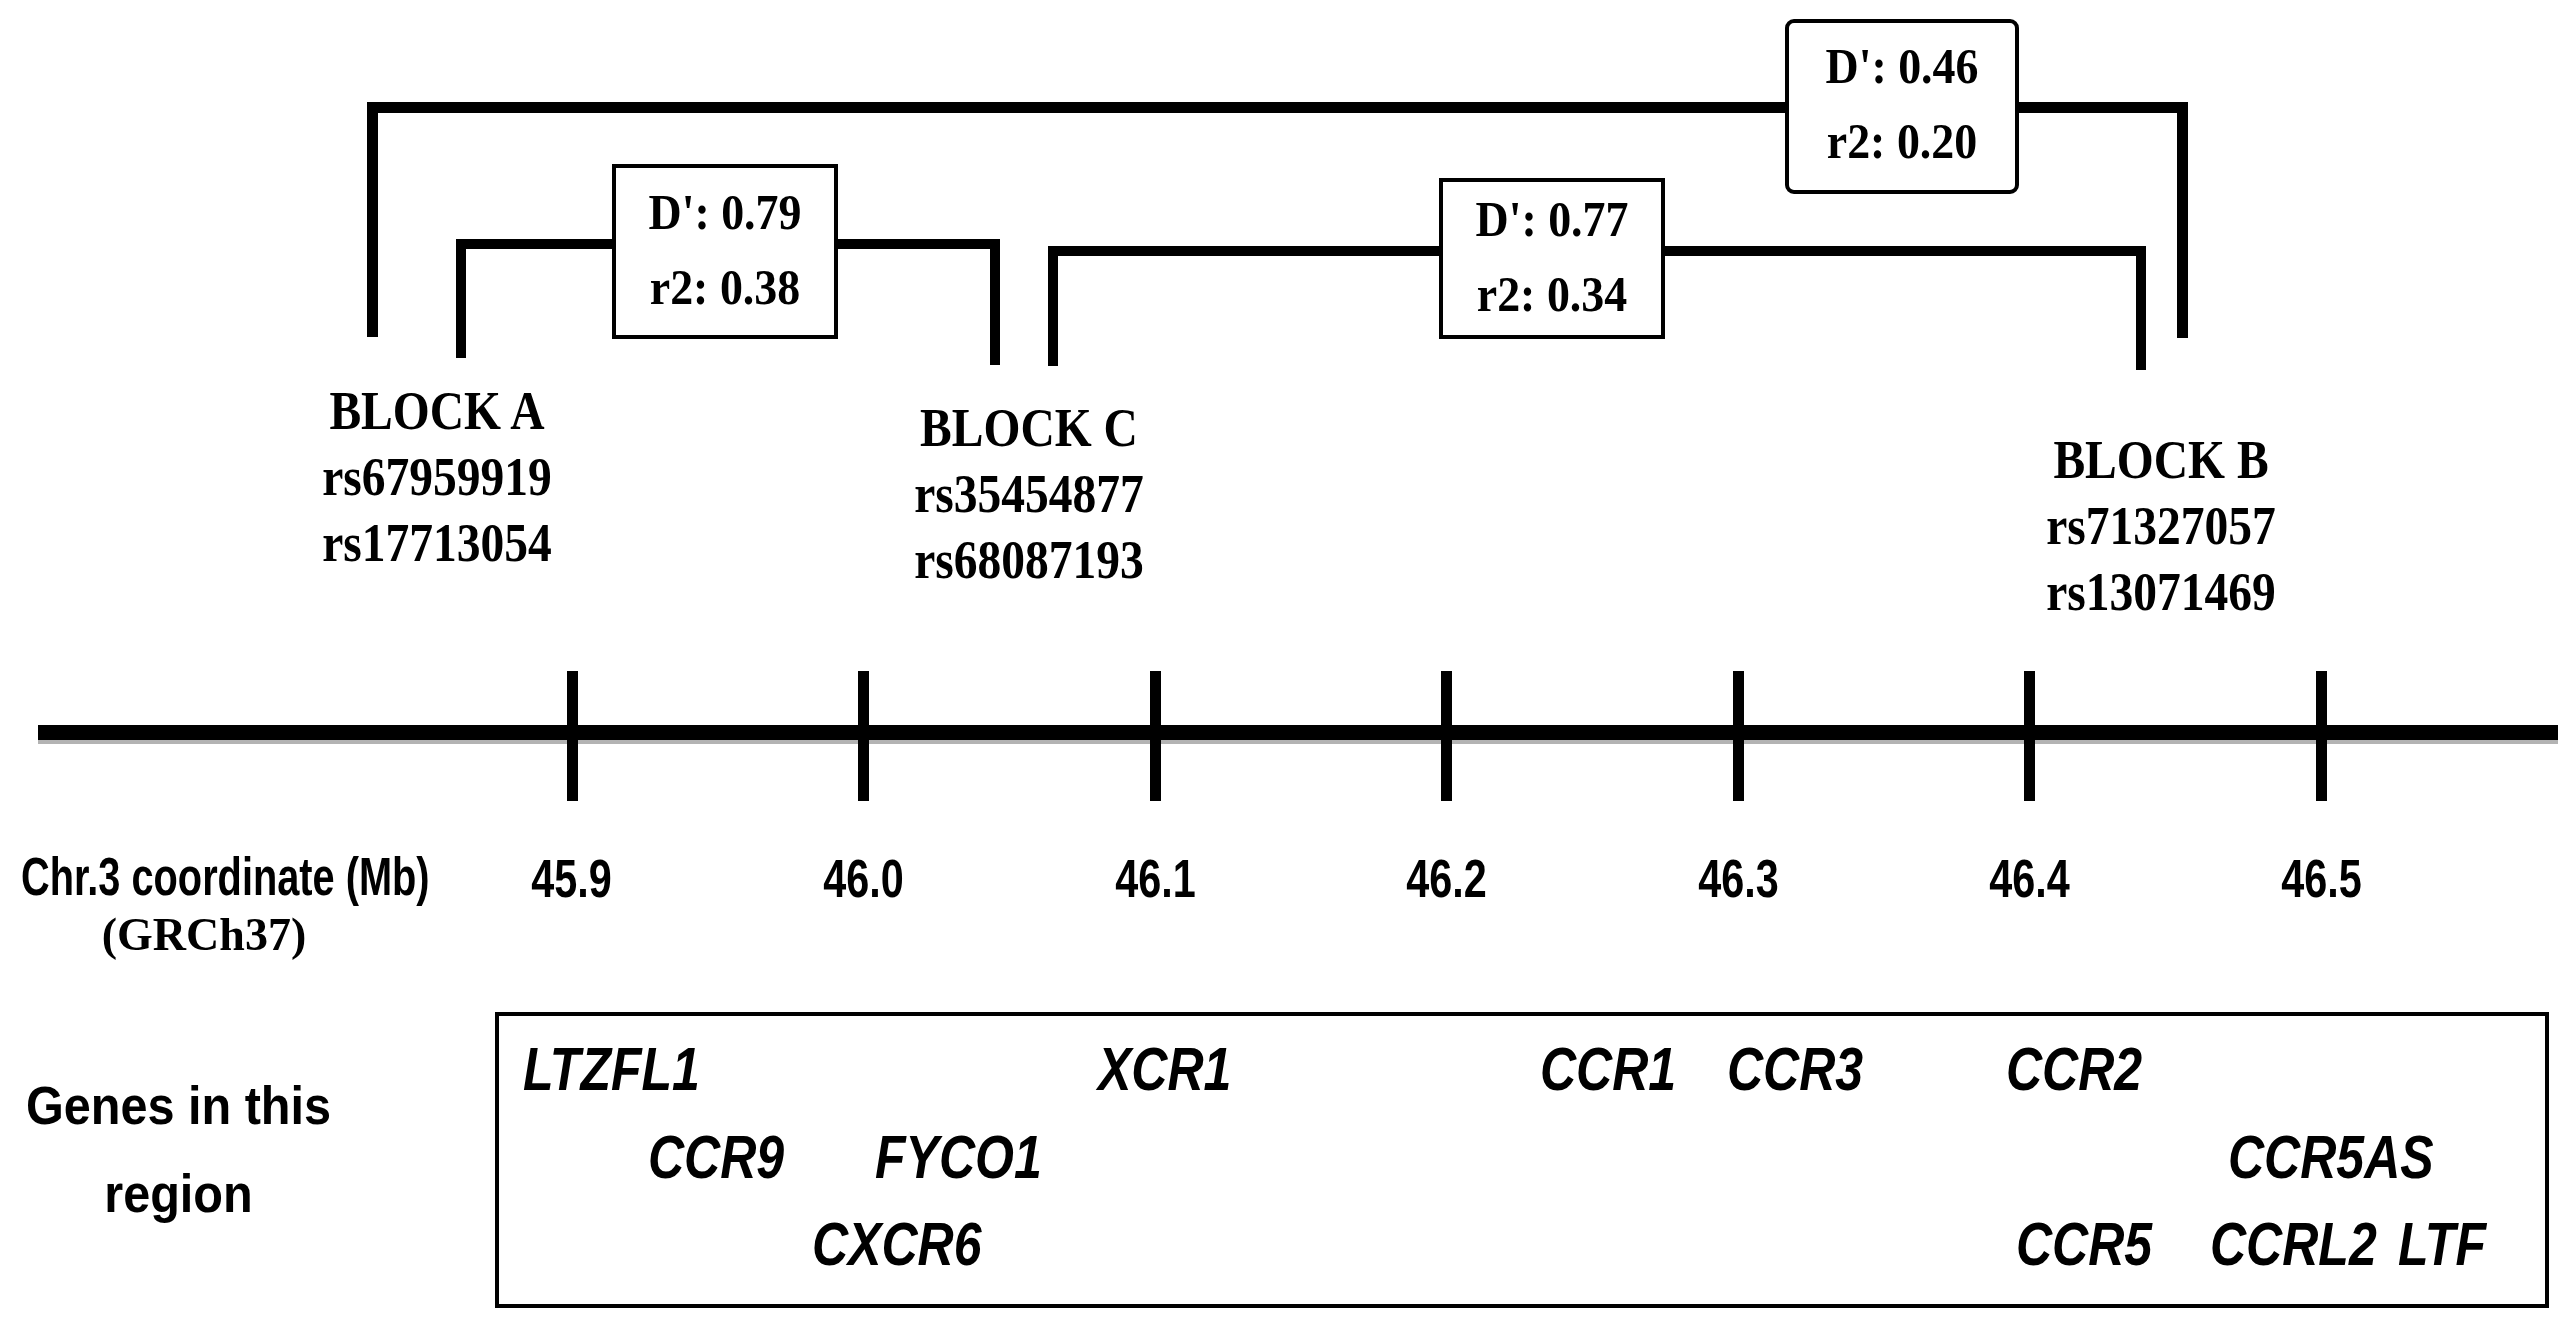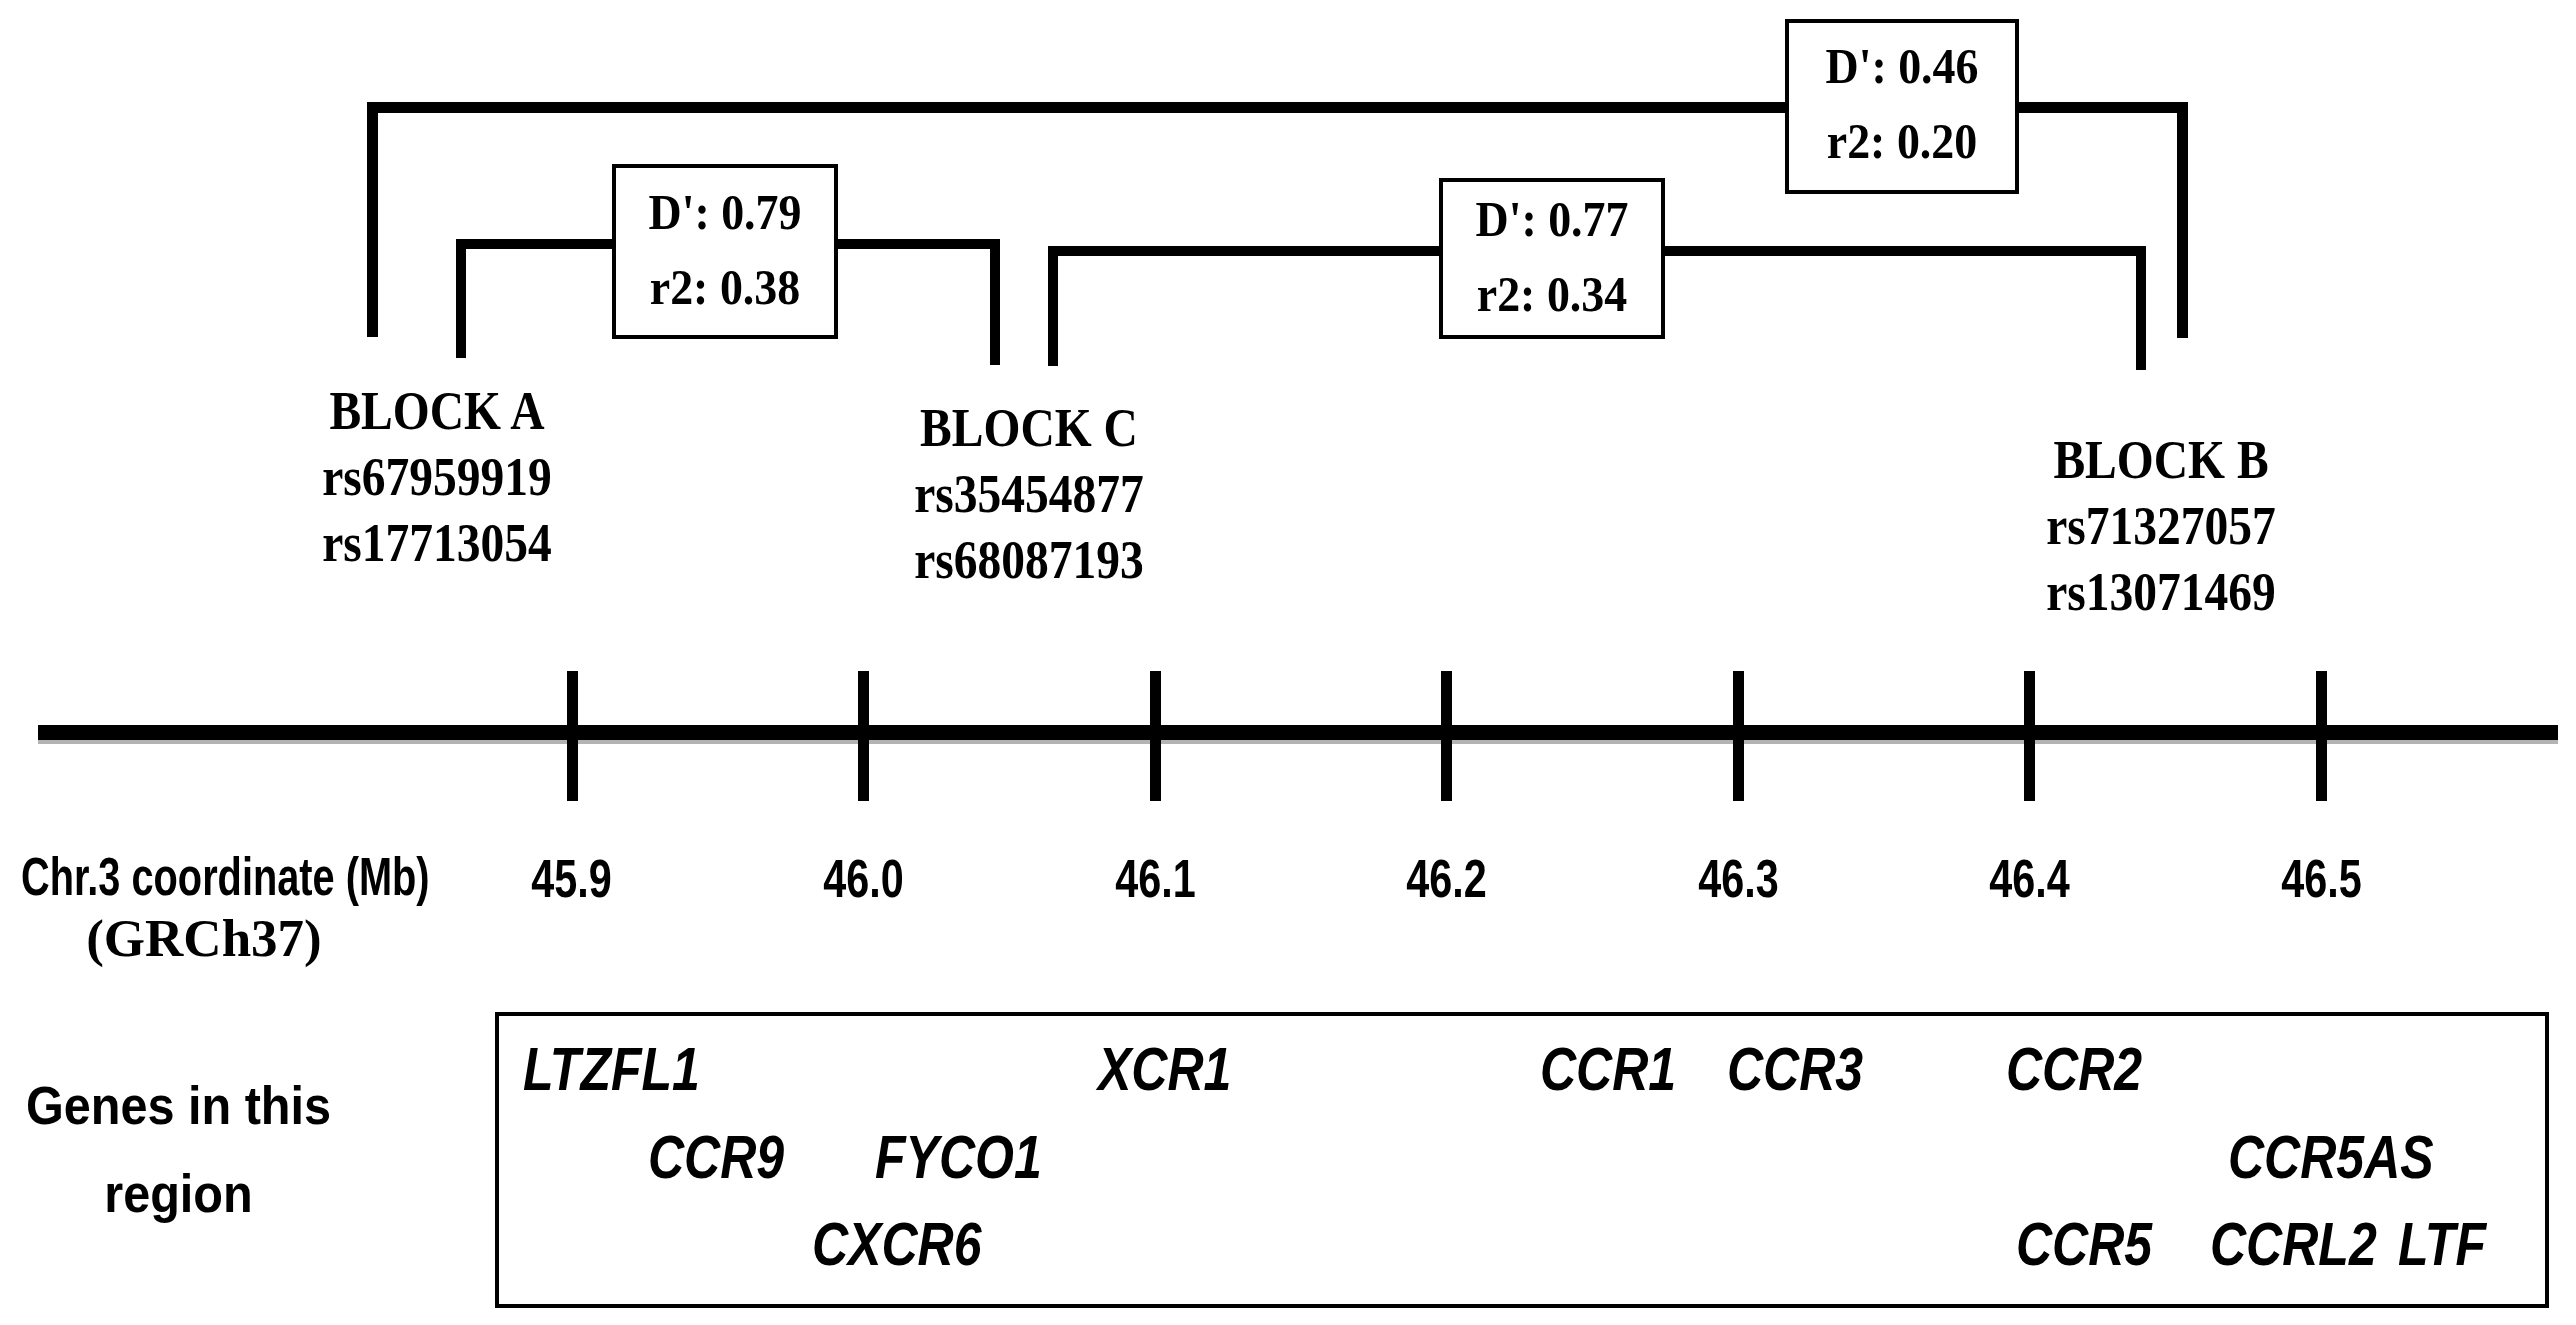--- a/index.html
+++ b/index.html
@@ -26,21 +26,21 @@
     font-family:"Liberation Sans","DejaVu Sans",sans-serif;
     font-weight:bold;font-size:53px;transform:scaleX(.78);transform-origin:center;white-space:nowrap;
   }
   .axis-caption1{
     position:absolute;left:21px;top:846px;
     font-family:"Liberation Sans","DejaVu Sans",sans-serif;
     font-weight:bold;font-size:53px;transform:scaleX(.75);transform-origin:left;white-space:nowrap;
   }
   .axis-caption2{
     position:absolute;left:47px;top:908px;width:314px;text-align:center;
-    font-weight:bold;font-size:53px;white-space:nowrap;
+    font-weight:bold;font-size:46px;white-space:nowrap;
   }
 
   .genes-box{position:absolute;left:495px;top:1012px;width:2046px;height:288px;border:4.2px solid #000;background:#fff;}
   .genes-caption{
     position:absolute;left:0px;top:1061px;width:357px;text-align:center;
     font-family:"Liberation Sans","DejaVu Sans",sans-serif;
     font-weight:bold;font-size:54px;line-height:88px;transform:scaleX(.9);transform-origin:center;
   }
   .gene{
     position:absolute;font-family:"Liberation Sans","DejaVu Sans",sans-serif;
@@ -49,21 +49,21 @@
   }
 </style>
 </head>
 <body>
 
 <div id="figure">
 
   <div class="hline" style="left:367px;top:102px;width:1820px;height:11px;"></div>
   <div class="vline" style="left:367px;top:102px;width:11px;height:235px;"></div>
   <div class="vline" style="left:2177px;top:102px;width:11px;height:236px;"></div>
-  <div class="ld-box ld-box-pad" style="left:1785px;top:18.7px;width:226px;height:161px;">
+  <div class="ld-box ld-box-pad" style="left:1785px;top:18.7px;width:226px;height:161px;border-radius:9px;">
     <div class="ld-line">D': 0.46</div>
     <div class="ld-line">r2: 0.20</div>
   </div>
 
   <div class="hline" style="left:456px;top:239px;width:544px;height:10.2px;"></div>
   <div class="vline" style="left:456px;top:239px;width:10.2px;height:119px;"></div>
   <div class="vline" style="left:990px;top:239px;width:10.2px;height:126px;"></div>
   <div class="ld-box ld-box-pad" style="left:612px;top:164px;width:218px;height:160px;">
     <div class="ld-line">D': 0.79</div>
     <div class="ld-line">r2: 0.38</div>

